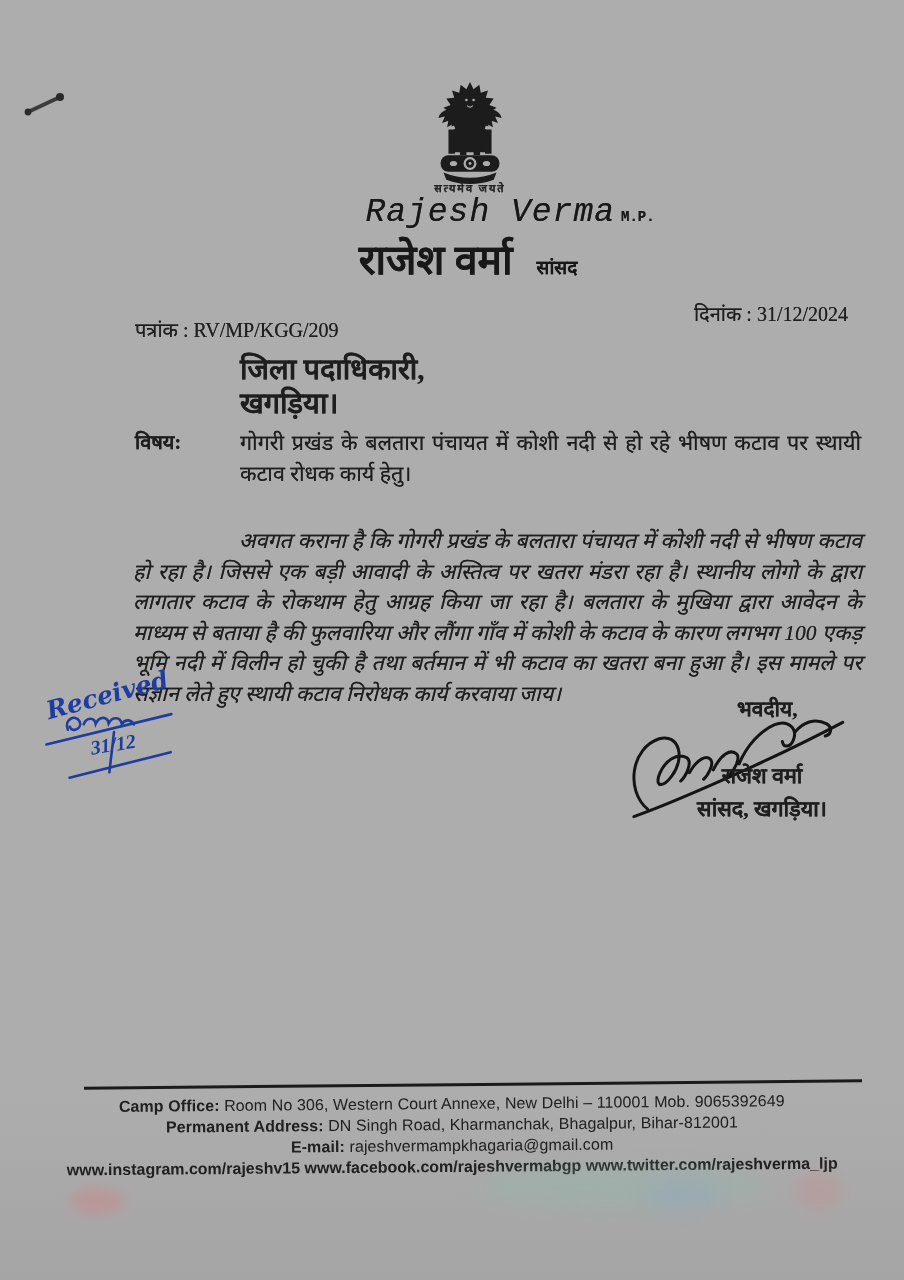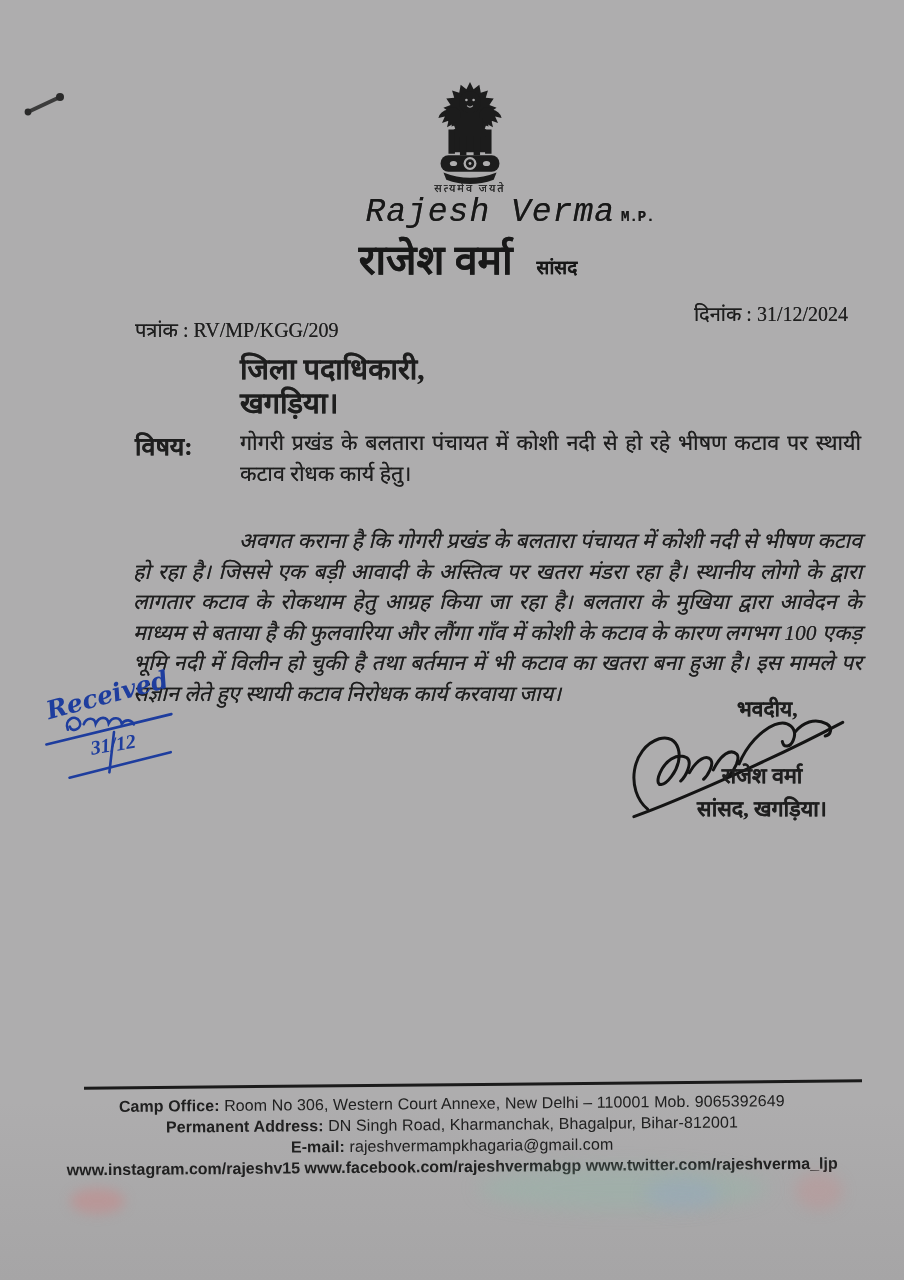--- a/index.html
+++ b/index.html
@@ -7,34 +7,34 @@
     position:relative; width:904px; height:1280px;
     background:linear-gradient(180deg,#aeadae 0%,#aeadae 86%,#a9a8a9 94%,#a6a5a6 100%);
     font-family:"Liberation Serif", serif;
     color:#1e1e1e; overflow:hidden;
   }
   .abs { position:absolute; }
   .center-x { transform:translateX(-50%); }
   .soft { text-shadow:0 0 0.6px rgba(25,25,25,.75); }
 
   
-  .motto { top:180px; left:470px; font-size:11px; letter-spacing:2px; font-weight:400; color:#242424; }
+  .motto { top:180px; left:470px; font-size:11px; letter-spacing:2px; font-weight:700; color:#242424; }
   .name-en { top:194px; left:470px; font-size:33px; font-style:italic; font-family:Liberation Mono, monospace; letter-spacing:1px; color:#181818; white-space:nowrap;margin-left:40px; }
   .name-en .mp { font-size:14px; font-weight:700; font-style:normal; letter-spacing:0; margin-left:6px; }
   .name-hi { top:230px; left:468px; font-size:41px; font-weight:700; color:#181818; white-space:nowrap; }
   .name-hi .mp-hi { font-size:19px; font-weight:700; margin-left:24px; }
 
   
   .ref-line  { top:316px; left:135px; font-size:20px;text-align:center; }
   .date-line { top:300px; right:56px; font-size:20px; }
 
   .recipient { top:352px; left:240px; font-size:29px; font-weight:700; line-height:34px; }
 
   .subject-row { top:428px; left:135px; width:726px; display:flex; }
-  .subject-label { width:105px; flex:0 0 105px; font-size:25px; font-weight:700; }
+  .subject-label { width:105px; flex:0 0 105px; font-size:20px; font-weight:700; }
   .subject-text { flex:1; font-size:21.5px; line-height:31px; text-align:justify; }
 
   .body-para { top:526px; left:133px; width:729px; font-size:21.5px; line-height:30.6px; text-align:justify; text-indent:106px;font-style:italic; }
 
   .salutation { top:694px; left:737px; font-size:21px; font-weight:600; }
   .closing-block { top:760px; left:672px; width:180px; text-align:center; font-size:21.5px; line-height:33px; font-weight:600; }
 
   .sig-svg { top:706px; left:626px; transform:rotate(-2deg); }
 
   

